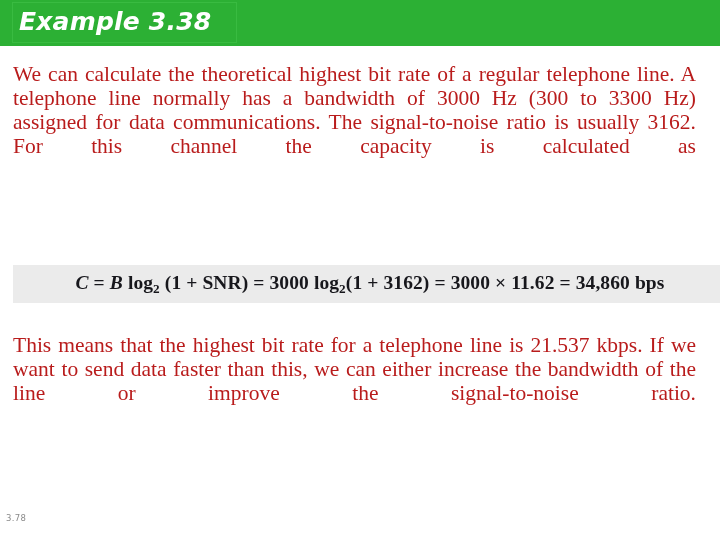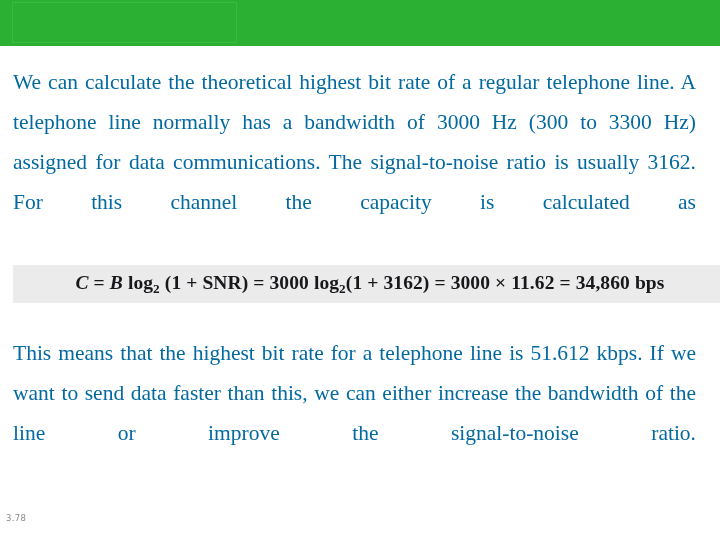--- a/index.html
+++ b/index.html
@@ -46,22 +46,22 @@
     letter-spacing: 0.2px;
     white-space: nowrap;
   }
 
   
   .para {
     position: absolute;
     left: 13px;
     width: 683px;
     font-size: 21.5px;
-    line-height: 40px;
-    color: #0369a1;
+    line-height: 24px;
+    color: #b91c1c;
     text-align: justify;
     text-justify: inter-word;
   }
   .para-top { top: 62px; }
   .para-bottom { top: 333px; }
   .para::after {
     content: "";
     display: inline-block;
     width: 100%;
   }
@@ -104,25 +104,26 @@
     color: #8a8a8a;
     letter-spacing: 0.3px;
     text-align: center;
   }
 </style>
 </head>
 <body>
 
 <div class="title-banner">
   <div class="title-box"></div>
+  <div class="title-text">Example 3.38</div>
 </div>
 
 <div class="para para-top">We can calculate the theoretical highest bit rate of a regular telephone line. A telephone line normally has a bandwidth of 3000 Hz (300 to 3300 Hz) assigned for data communications. The signal-to-noise ratio is usually 3162. For this channel the capacity is calculated as</div>
 
 <div class="formula-box">
   <div class="formula-text">
     <span class="it">C</span><span> = </span><span class="it">B</span><span> log</span><sub>2</sub><span> (1 + SNR)</span><span> = </span><span>3000</span><span> log</span><sub>2</sub><span>(1 + 3162)</span><span> = </span><span>3000</span><span> × </span><span>11.62</span><span> = </span><span>34,860 bps</span>
   </div>
 </div>
 
-<div class="para para-bottom">This means that the highest bit rate for a telephone line is 51.612 kbps. If we want to send data faster than this, we can either increase the bandwidth of the line or improve the signal-to-noise ratio.</div>
+<div class="para para-bottom">This means that the highest bit rate for a telephone line is 21.537 kbps. If we want to send data faster than this, we can either increase the bandwidth of the line or improve the signal-to-noise ratio.</div>
 
 <div class="slide-number">3.78</div>
 
 </body></html>

